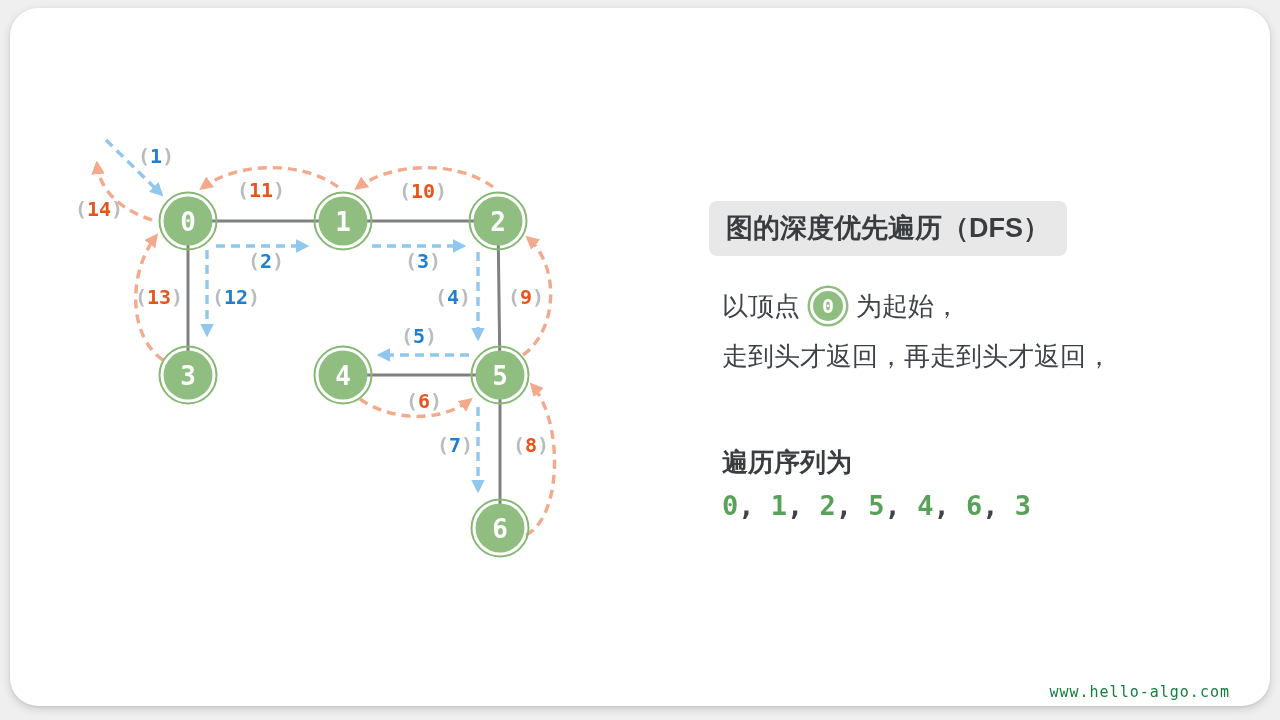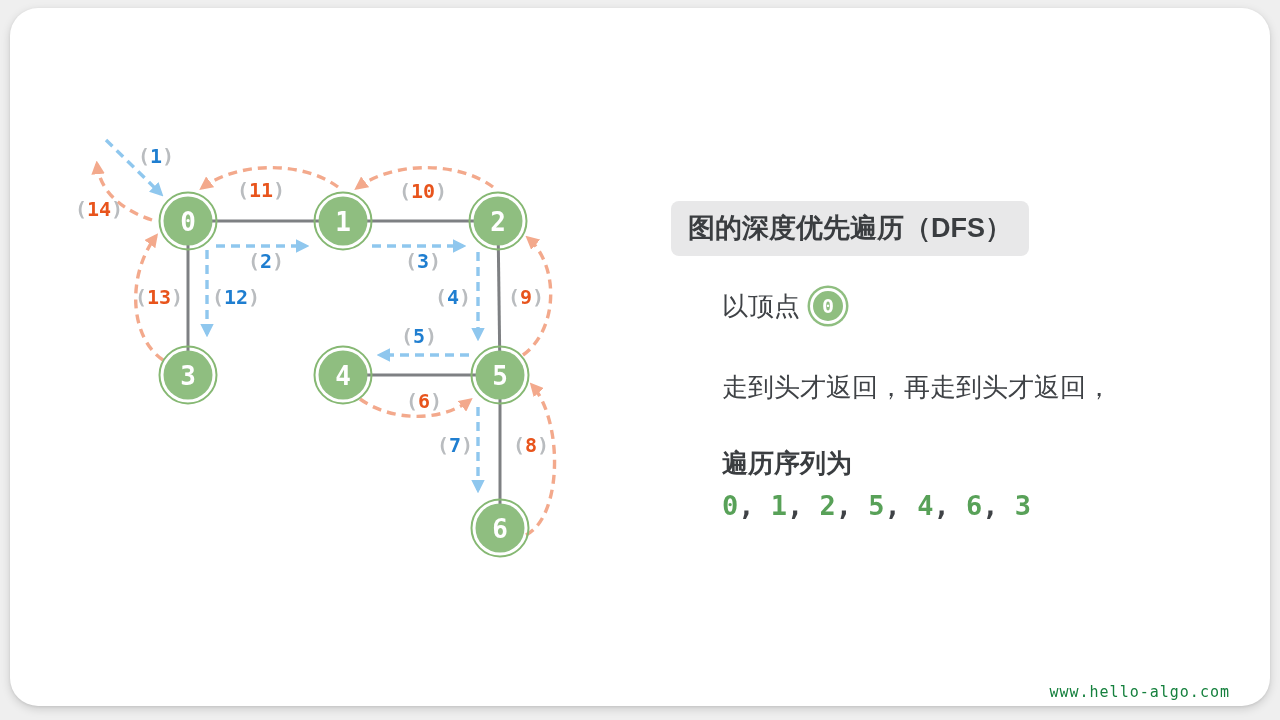--- a/index.html
+++ b/index.html
@@ -11,34 +11,34 @@
   }
   .card{
     position:absolute;left:10px;top:8px;right:10px;bottom:14px;
     background:#ffffff;border-radius:28px;
     box-shadow:0 3px 10px rgba(0,0,0,0.15), 0 1px 3px rgba(0,0,0,0.08);
   }
   #graph-svg{position:absolute;left:0;top:0;width:660px;height:620px;}
 
   
   .panel-title{
-    position:absolute;left:661px;top:193px;
+    position:absolute;left:699px;top:193px;
     background:#e8e8e9;border-radius:8px;
     padding:11px 17px;
     font-size:27px;line-height:33px;font-weight:bold;color:#3a3d40;
     white-space:nowrap;
   }
   .pline{
     position:absolute;left:712px;
     font-size:26px;line-height:36px;color:#3f4246;white-space:nowrap;
   }
   .pline1{top:277px;display:flex;align-items:center;gap:10px;height:42px;}
-  .pline2{top:330px;margin-top:31px;}
+  .pline2{top:330px;}
   .pline3{top:369px;}
-  .seq-title{top:437px;font-weight:bold;color:#3a3d40;}
+  .seq-title{top:437px;font-weight:bold;color:#3a3d40;font-family:Liberation Serif, serif;}
   .mini-node{
     display:inline-flex;align-items:center;justify-content:center;
     width:36px;height:36px;border-radius:50%;
     background:#8fbe80;
     box-shadow:inset 0 0 0 3px #ffffff, 0 0 0 2.5px #8fbe80;
     color:#ffffff;font-family:"DejaVu Sans Mono", monospace;
     font-size:20px;font-weight:bold;
   }
   .sequence{
     position:absolute;left:712px;top:479px;
@@ -141,20 +141,21 @@
       <text x="89" y="208" text-anchor="middle" class="step-label"><tspan fill="#b9bcbf">(</tspan><tspan fill="#e8541c">14</tspan><tspan fill="#b9bcbf">)</tspan></text>
     </svg>
 
   <div class="panel-title">图的深度优先遍历（DFS）</div>
 
   <div class="pline pline1">
     <span>以顶点</span>
     <span class="mini-node">
       <span>0</span>
     </span>
+    <span>为起始，</span>
   </div>
 
   <div class="pline pline2">走到头才返回，再走到头才返回，</div>
 
 
   <div class="pline seq-title">遍历序列为</div>
 
   <div class="sequence"><span class="seq-num" style="color: rgb(88, 161, 88);">0</span><span class="seq-comma">, </span><span class="seq-num" style="color: rgb(88, 161, 88);">1</span><span class="seq-comma">, </span><span class="seq-num" style="color: rgb(88, 161, 88);">2</span><span class="seq-comma">, </span><span class="seq-num" style="color: rgb(88, 161, 88);">5</span><span class="seq-comma">, </span><span class="seq-num" style="color: rgb(88, 161, 88);">4</span><span class="seq-comma">, </span><span class="seq-num" style="color: rgb(88, 161, 88);">6</span><span class="seq-comma">, </span><span class="seq-num" style="color: rgb(88, 161, 88);">3</span></div>
 
   <div class="watermark">www.hello-algo.com</div>

